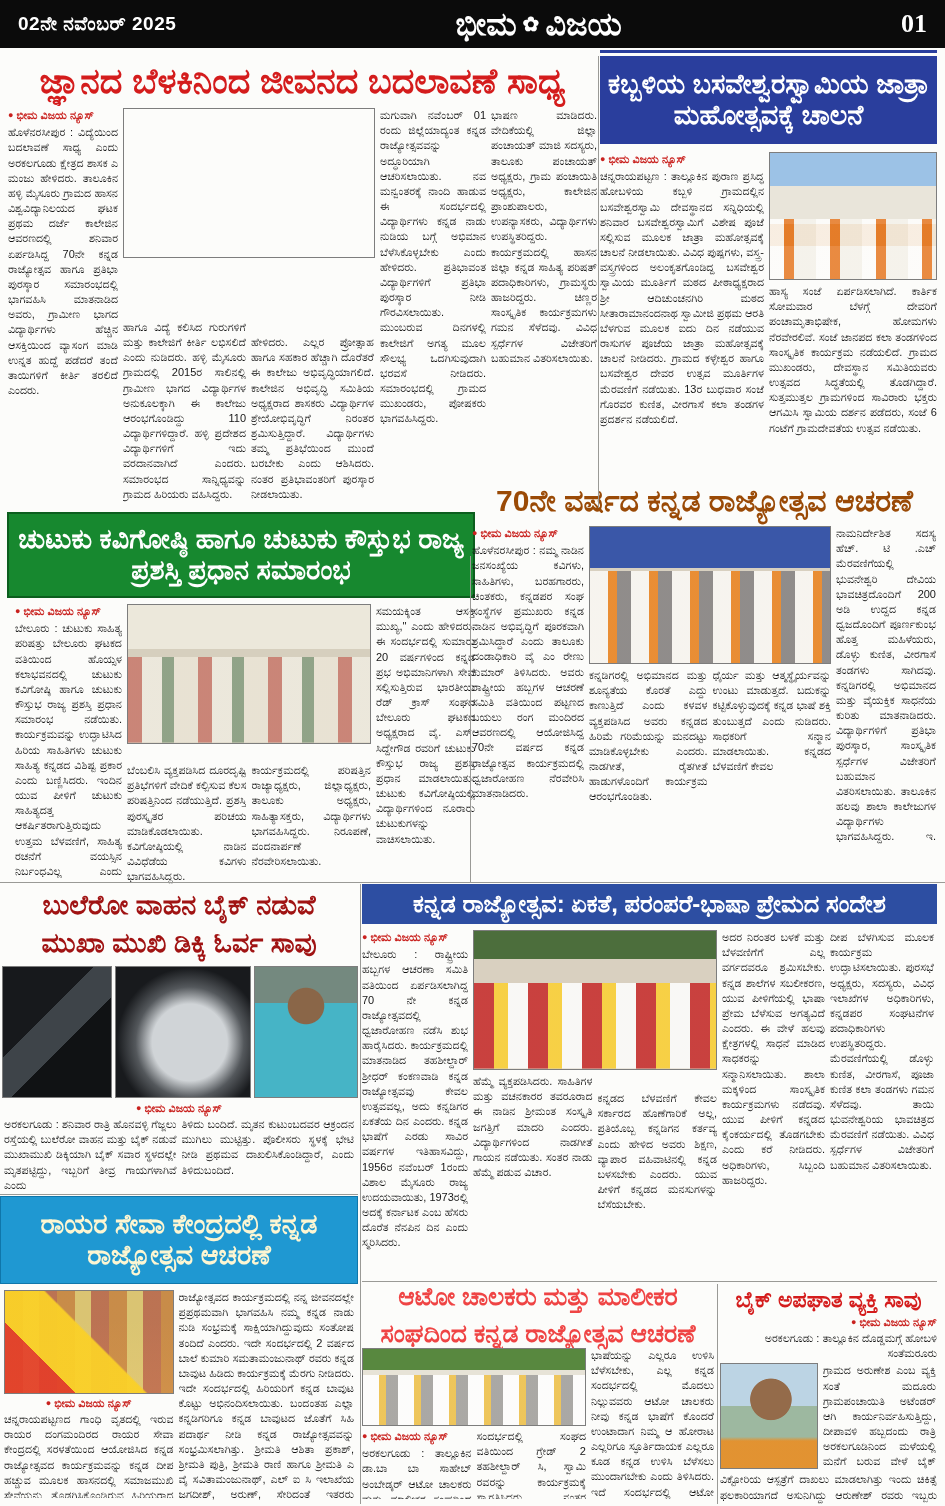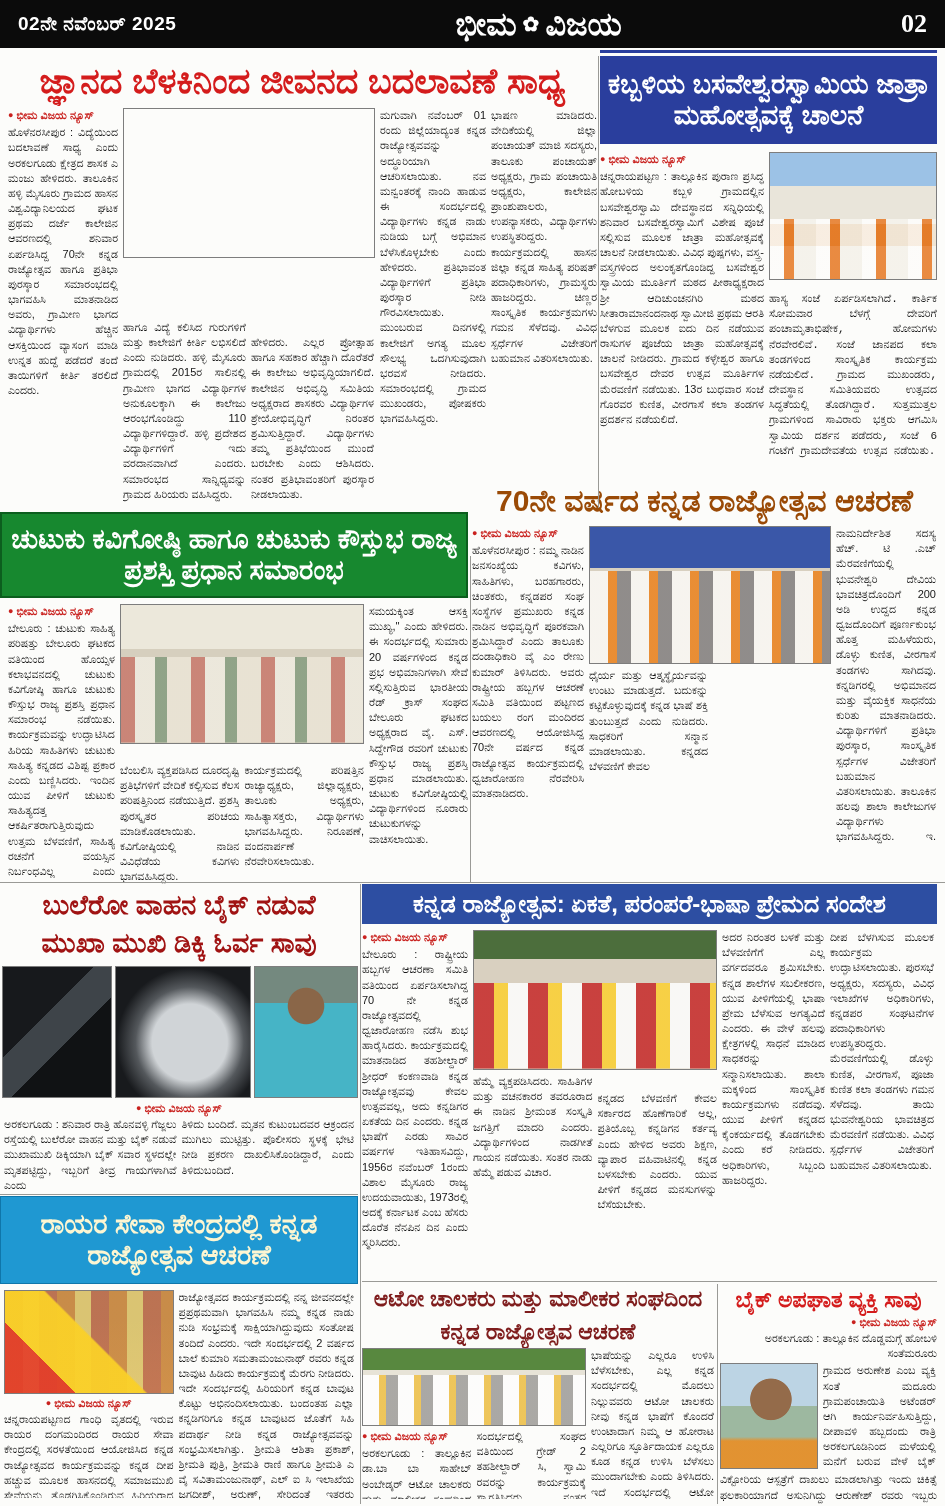--- a/index.html
+++ b/index.html
@@ -18,21 +18,21 @@
   .hl-a{font-size:35px;color:#d41c1c;height:50px;display:flex;align-items:center;justify-content:center;}
   .box-b{background:#2a3e9d;color:#fff;height:88px;display:flex;align-items:center;justify-content:center;
          font-size:27px;padding:2px 8px;box-sizing:border-box;}
   .box-c{background:#17882f;color:#fff;border:2px solid #0c5e1e;height:86px;display:flex;align-items:center;
          justify-content:center;font-size:27px;padding:2px 6px;box-sizing:border-box;}
   .hl-d{font-size:30px;color:#9a4a06;height:42px;display:flex;align-items:center;justify-content:center;}
   .hl-e{font-size:27px;color:#a01313;height:82px;display:flex;align-items:center;justify-content:center;line-height:1.4;}
   .bar-f{background:#2d4ea2;color:#fff;height:40px;display:flex;align-items:center;justify-content:center;font-size:24px;}
   .box-g{background:#1f98d2;color:#fdf6d2;border:1px solid #0f76aa;height:88px;display:flex;align-items:center;
          justify-content:center;font-size:27px;padding:2px 8px;box-sizing:border-box;}
-  .hl-h{font-size:22px;color:#7f1d1d;height:62px;display:flex;align-items:center;justify-content:center;line-height:1.5;}
+  .hl-h{font-size:25px;color:#ef4444;height:62px;display:flex;align-items:center;justify-content:center;line-height:1.5;}
   .hl-i{font-size:22px;color:#d41c1c;height:32px;display:flex;align-items:center;justify-content:center;}
   .row{display:flex;gap:5px;}
   .col{overflow:hidden;}
   .body-txt{font-size:11px;line-height:1.38;text-align:justify;color:#161616;overflow:hidden;}
   .byline{color:#c9211e;font-weight:bold;font-size:11px;white-space:nowrap;margin-bottom:2px;}
   .byline .dot{font-size:9px;vertical-align:1px;}
   .byline.center{text-align:center;}
   .byline.right{text-align:right;}
   .photo{border:1px solid #7d7d7d;box-sizing:border-box;background-repeat:no-repeat;}
   
@@ -82,21 +82,21 @@
 
 <div class="page">
 
   <div class="hdr">
     <div class="date">02ನೇ ನವೆಂಬರ್ 2025</div>
     <div class="mast">
       <span>ಭೀಮ</span>
       <span class="orn">✿</span>
       <span>ವಿಜಯ</span>
     </div>
-    <div class="pageno">02</div>
+    <div class="pageno">01</div>
   </div>
 
   <section class="art" style="left:8px;top:56px;width:589px;height:452px;">
     <h1 class="hl hl-a">ಜ್ಞಾನದ ಬೆಳಕಿನಿಂದ ಜೀವನದ ಬದಲಾವಣೆ ಸಾಧ್ಯ</h1>
     <div class="row" style="height:396px;margin-top:2px;">
       <div class="col body-txt" style="width:110px;">
         <div class="byline"><span class="dot">●</span> <span>ಭೀಮ ವಿಜಯ ನ್ಯೂಸ್</span></div>
         <span>ಹೊಳೆನರಸೀಪುರ : ವಿದ್ಯೆಯಿಂದ ಬದಲಾವಣೆ ಸಾಧ್ಯ ಎಂದು ಅರಕಲಗೂಡು ಕ್ಷೇತ್ರದ ಶಾಸಕ ಎ ಮಂಜು ಹೇಳಿದರು. ತಾಲೂಕಿನ ಹಳ್ಳಿ ಮೈಸೂರು ಗ್ರಾಮದ ಹಾಸನ ವಿಶ್ವವಿದ್ಯಾನಿಲಯದ ಘಟಕ ಪ್ರಥಮ ದರ್ಜೆ ಕಾಲೇಜಿನ ಆವರಣದಲ್ಲಿ ಶನಿವಾರ ಏರ್ಪಡಿಸಿದ್ದ 70ನೇ ಕನ್ನಡ ರಾಜ್ಯೋತ್ಸವ ಹಾಗೂ ಪ್ರತಿಭಾ ಪುರಸ್ಕಾರ ಸಮಾರಂಭದಲ್ಲಿ ಭಾಗವಹಿಸಿ ಮಾತನಾಡಿದ ಅವರು, ಗ್ರಾಮೀಣ ಭಾಗದ ವಿದ್ಯಾರ್ಥಿಗಳು ಹೆಚ್ಚಿನ ಆಸಕ್ತಿಯಿಂದ ವ್ಯಾಸಂಗ ಮಾಡಿ ಉನ್ನತ ಹುದ್ದೆ ಪಡೆದರೆ ತಂದೆ ತಾಯಿಗಳಿಗೆ ಕೀರ್ತಿ ತರಲಿದೆ ಎಂದರು.</span>
       </div>
       <div style="width:252px;">
@@ -114,26 +114,26 @@
   <div class="blueline" style="left:600px;top:50px;width:337px;"></div>
   <section class="art" style="left:600px;top:56px;width:337px;height:452px;">
     <h1 class="hl box-b">ಕಬ್ಬಳಿಯ ಬಸವೇಶ್ವರಸ್ವಾಮಿಯ ಜಾತ್ರಾ ಮಹೋತ್ಸವಕ್ಕೆ ಚಾಲನೆ</h1>
     <div class="row" style="height:352px;margin-top:8px;">
       <div class="col body-txt" style="width:164px;">
         <div class="byline"><span class="dot">●</span> <span>ಭೀಮ ವಿಜಯ ನ್ಯೂಸ್</span></div>
         <span>ಚನ್ನರಾಯಪಟ್ಟಣ : ತಾಲ್ಲೂಕಿನ ಪುರಾಣ ಪ್ರಸಿದ್ಧ ಹೋಬಳಿಯ ಕಬ್ಬಳಿ ಗ್ರಾಮದಲ್ಲಿನ ಬಸವೇಶ್ವರಸ್ವಾಮಿ ದೇವಸ್ಥಾನದ ಸನ್ನಿಧಿಯಲ್ಲಿ ಶನಿವಾರ ಬಸವೇಶ್ವರಸ್ವಾಮಿಗೆ ವಿಶೇಷ ಪೂಜೆ ಸಲ್ಲಿಸುವ ಮೂಲಕ ಜಾತ್ರಾ ಮಹೋತ್ಸವಕ್ಕೆ ಚಾಲನೆ ನೀಡಲಾಯಿತು. ವಿವಿಧ ಪುಷ್ಪಗಳು, ವಸ್ತ್ರ-ವಸ್ತ್ರಗಳಿಂದ ಅಲಂಕೃತಗೊಂಡಿದ್ದ ಬಸವೇಶ್ವರ ಸ್ವಾಮಿಯ ಮೂರ್ತಿಗೆ ಮಠದ ಪೀಠಾಧ್ಯಕ್ಷರಾದ ಶ್ರೀ ಆದಿಚುಂಚನಗಿರಿ ಮಠದ ಸೀತಾರಾಮಾನಂದನಾಥ ಸ್ವಾಮೀಜಿ ಪ್ರಥಮ ಆರತಿ ಬೆಳಗುವ ಮೂಲಕ ಐದು ದಿನ ನಡೆಯುವ ರಾಸುಗಳ ಪೂಜೆಯ ಜಾತ್ರಾ ಮಹೋತ್ಸವಕ್ಕೆ ಚಾಲನೆ ನೀಡಿದರು. ಗ್ರಾಮದ ಕಳ್ಳೇಶ್ವರ ಹಾಗೂ ಬಸವೇಶ್ವರ ದೇವರ ಉತ್ಸವ ಮೂರ್ತಿಗಳ ಮೆರವಣಿಗೆ ನಡೆಯಿತು. 13ರ ಬುಧವಾರ ಸಂಜೆ ಗೊರವರ ಕುಣಿತ, ವೀರಗಾಸೆ ಕಲಾ ತಂಡಗಳ ಪ್ರದರ್ಶನ ನಡೆಯಲಿದೆ.</span>
       </div>
       <div style="width:168px;">
         <div class="photo p-b" style="height:128px;"></div>
-        <div class="col body-txt" style="height:218px;margin-top:12px;font-family:Liberation Mono, monospace;">ಹಾಸ್ಯ ಸಂಜೆ ಏರ್ಪಡಿಸಲಾಗಿದೆ. ಕಾರ್ತಿಕ ಸೋಮವಾರ ಬೆಳಗ್ಗೆ ದೇವರಿಗೆ ಪಂಚಾಮೃತಾಭಿಷೇಕ, ಹೋಮಗಳು ನೆರವೇರಲಿವೆ. ಸಂಜೆ ಜಾನಪದ ಕಲಾ ತಂಡಗಳಿಂದ ಸಾಂಸ್ಕೃತಿಕ ಕಾರ್ಯಕ್ರಮ ನಡೆಯಲಿದೆ. ಗ್ರಾಮದ ಮುಖಂಡರು, ದೇವಸ್ಥಾನ ಸಮಿತಿಯವರು ಉತ್ಸವದ ಸಿದ್ಧತೆಯಲ್ಲಿ ತೊಡಗಿದ್ದಾರೆ. ಸುತ್ತಮುತ್ತಲ ಗ್ರಾಮಗಳಿಂದ ಸಾವಿರಾರು ಭಕ್ತರು ಆಗಮಿಸಿ ಸ್ವಾಮಿಯ ದರ್ಶನ ಪಡೆದರು, ಸಂಜೆ 6 ಗಂಟೆಗೆ ಗ್ರಾಮದೇವತೆಯ ಉತ್ಸವ ನಡೆಯಿತು.</div>
-      </div>
-    </div>
-  </section>
-
-  <section class="art" style="left:0px;top:512px;width:468px;height:370px;">
+        <div class="col body-txt" style="height:218px;margin-top:4px;">ಹಾಸ್ಯ ಸಂಜೆ ಏರ್ಪಡಿಸಲಾಗಿದೆ. ಕಾರ್ತಿಕ ಸೋಮವಾರ ಬೆಳಗ್ಗೆ ದೇವರಿಗೆ ಪಂಚಾಮೃತಾಭಿಷೇಕ, ಹೋಮಗಳು ನೆರವೇರಲಿವೆ. ಸಂಜೆ ಜಾನಪದ ಕಲಾ ತಂಡಗಳಿಂದ ಸಾಂಸ್ಕೃತಿಕ ಕಾರ್ಯಕ್ರಮ ನಡೆಯಲಿದೆ. ಗ್ರಾಮದ ಮುಖಂಡರು, ದೇವಸ್ಥಾನ ಸಮಿತಿಯವರು ಉತ್ಸವದ ಸಿದ್ಧತೆಯಲ್ಲಿ ತೊಡಗಿದ್ದಾರೆ. ಸುತ್ತಮುತ್ತಲ ಗ್ರಾಮಗಳಿಂದ ಸಾವಿರಾರು ಭಕ್ತರು ಆಗಮಿಸಿ ಸ್ವಾಮಿಯ ದರ್ಶನ ಪಡೆದರು, ಸಂಜೆ 6 ಗಂಟೆಗೆ ಗ್ರಾಮದೇವತೆಯ ಉತ್ಸವ ನಡೆಯಿತು.</div>
+      </div>
+    </div>
+  </section>
+
+  <section class="art" style="left:7px;top:512px;width:468px;height:370px;">
     <h1 class="hl box-c">ಚುಟುಕು ಕವಿಗೋಷ್ಠಿ ಹಾಗೂ ಚುಟುಕು ಕೌಸ್ತುಭ ರಾಜ್ಯ ಪ್ರಶಸ್ತಿ ಪ್ರಧಾನ ಸಮಾರಂಭ</h1>
     <div class="row" style="height:276px;margin-top:6px;padding-left:8px;">
       <div class="col body-txt" style="width:108px;">
         <div class="byline"><span class="dot">●</span> <span>ಭೀಮ ವಿಜಯ ನ್ಯೂಸ್</span></div>
         <span>ಬೇಲೂರು : ಚುಟುಕು ಸಾಹಿತ್ಯ ಪರಿಷತ್ತು ಬೇಲೂರು ಘಟಕದ ವತಿಯಿಂದ ಹೊಯ್ಸಳ ಕಲಾಭವನದಲ್ಲಿ ಚುಟುಕು ಕವಿಗೋಷ್ಠಿ ಹಾಗೂ ಚುಟುಕು ಕೌಸ್ತುಭ ರಾಜ್ಯ ಪ್ರಶಸ್ತಿ ಪ್ರಧಾನ ಸಮಾರಂಭ ನಡೆಯಿತು. ಕಾರ್ಯಕ್ರಮವನ್ನು ಉದ್ಘಾಟಿಸಿದ ಹಿರಿಯ ಸಾಹಿತಿಗಳು ಚುಟುಕು ಸಾಹಿತ್ಯ ಕನ್ನಡದ ವಿಶಿಷ್ಟ ಪ್ರಕಾರ ಎಂದು ಬಣ್ಣಿಸಿದರು. ಇಂದಿನ ಯುವ ಪೀಳಿಗೆ ಚುಟುಕು ಸಾಹಿತ್ಯದತ್ತ ಆಕರ್ಷಿತರಾಗುತ್ತಿರುವುದು ಉತ್ತಮ ಬೆಳವಣಿಗೆ, ಸಾಹಿತ್ಯ ರಚನೆಗೆ ವಯಸ್ಸಿನ ನಿರ್ಬಂಧವಿಲ್ಲ ಎಂದು ಹೇಳಿದರು.</span>
       </div>
       <div style="width:244px;">
         <div class="photo p-c" style="height:140px;"></div>
         <div class="row" style="height:130px;margin-top:19px;">
           <div class="col body-txt" style="width:120px;">ಬೆಂಬಲಿಸಿ ವ್ಯಕ್ತಪಡಿಸಿದ ದೂರದೃಷ್ಟಿ ಪ್ರತಿಭೆಗಳಿಗೆ ವೇದಿಕೆ ಕಲ್ಪಿಸುವ ಕೆಲಸ ಪರಿಷತ್ತಿನಿಂದ ನಡೆಯುತ್ತಿದೆ. ಪ್ರಶಸ್ತಿ ಪುರಸ್ಕೃತರ ಪರಿಚಯ ಮಾಡಿಕೊಡಲಾಯಿತು. ಕವಿಗೋಷ್ಠಿಯಲ್ಲಿ ನಾಡಿನ ವಿವಿಧೆಡೆಯ ಕವಿಗಳು ಭಾಗವಹಿಸಿದ್ದರು.</div>
@@ -147,38 +147,39 @@
   <section class="art" style="left:472px;top:480px;width:465px;height:370px;">
     <h1 class="hl hl-d">70ನೇ ವರ್ಷದ ಕನ್ನಡ ರಾಜ್ಯೋತ್ಸವ ಆಚರಣೆ</h1>
     <div class="row" style="height:322px;margin-top:4px;">
       <div class="col body-txt" style="width:112px;">
         <div class="byline"><span class="dot">●</span> <span>ಭೀಮ ವಿಜಯ ನ್ಯೂಸ್</span></div>
         <span>ಹೊಳೆನರಸೀಪುರ : ನಮ್ಮ ನಾಡಿನ ಜನಸಂಖ್ಯೆಯ ಕವಿಗಳು, ಸಾಹಿತಿಗಳು, ಬರಹಗಾರರು, ಚಿಂತಕರು, ಕನ್ನಡಪರ ಸಂಘ ಸಂಸ್ಥೆಗಳ ಪ್ರಮುಖರು ಕನ್ನಡ ನಾಡಿನ ಅಭಿವೃದ್ಧಿಗೆ ಪೂರಕವಾಗಿ ಶ್ರಮಿಸಿದ್ದಾರೆ ಎಂದು ತಾಲೂಕು ದಂಡಾಧಿಕಾರಿ ವೈ ಎಂ ರೇಣು ಕುಮಾರ್ ತಿಳಿಸಿದರು. ಅವರು ರಾಷ್ಟ್ರೀಯ ಹಬ್ಬಗಳ ಆಚರಣೆ ಸಮಿತಿ ವತಿಯಿಂದ ಪಟ್ಟಣದ ಬಯಲು ರಂಗ ಮಂದಿರದ ಆವರಣದಲ್ಲಿ ಆಯೋಜಿಸಿದ್ದ 70ನೇ ವರ್ಷದ ಕನ್ನಡ ರಾಜ್ಯೋತ್ಸವ ಕಾರ್ಯಕ್ರಮದಲ್ಲಿ ಧ್ವಜಾರೋಹಣ ನೆರವೇರಿಸಿ ಮಾತನಾಡಿದರು.</span>
       </div>
       <div style="width:242px;">
         <div class="photo p-d" style="height:138px;"></div>
         <div class="row" style="height:178px;margin-top:4px;">
+          <div class="col body-txt" style="width:119px;">ಕನ್ನಡಿಗರಲ್ಲಿ ಅಭಿಮಾನದ ಮತ್ತು ಶೂನ್ಯತೆಯ ಕೊರತೆ ಎದ್ದು ಕಾಣುತ್ತಿದೆ ಎಂದು ಕಳವಳ ವ್ಯಕ್ತಪಡಿಸಿದ ಅವರು ಕನ್ನಡದ ಹಿರಿಮೆ ಗರಿಮೆಯನ್ನು ಮನದಟ್ಟು ಮಾಡಿಕೊಳ್ಳಬೇಕು ಎಂದರು. ನಾಡಗೀತೆ, ರೈತಗೀತೆ ಹಾಡುಗಳೊಂದಿಗೆ ಕಾರ್ಯಕ್ರಮ ಆರಂಭಗೊಂಡಿತು.</div>
           <div class="col body-txt" style="width:119px;">ಧೈರ್ಯ ಮತ್ತು ಆತ್ಮಸ್ಥೈರ್ಯವನ್ನು ಉಂಟು ಮಾಡುತ್ತದೆ. ಬದುಕನ್ನು ಕಟ್ಟಿಕೊಳ್ಳುವುದಕ್ಕೆ ಕನ್ನಡ ಭಾಷೆ ಶಕ್ತಿ ತುಂಬುತ್ತದೆ ಎಂದು ನುಡಿದರು. ಸಾಧಕರಿಗೆ ಸನ್ಮಾನ ಮಾಡಲಾಯಿತು. ಕನ್ನಡದ ಬೆಳವಣಿಗೆ ಕೇವಲ</div>
         </div>
       </div>
       <div class="col body-txt" style="width:100px;">ನಾಮನಿರ್ದೇಶಿತ ಸದಸ್ಯ ಹೆಚ್. ಟಿ .ಎಚ್ ಮೆರವಣಿಗೆಯಲ್ಲಿ ಭುವನೇಶ್ವರಿ ದೇವಿಯ ಭಾವಚಿತ್ರದೊಂದಿಗೆ 200 ಅಡಿ ಉದ್ದದ ಕನ್ನಡ ಧ್ವಜದೊಂದಿಗೆ ಪೂರ್ಣಕುಂಭ ಹೊತ್ತ ಮಹಿಳೆಯರು, ಡೊಳ್ಳು ಕುಣಿತ, ವೀರಗಾಸೆ ತಂಡಗಳು ಸಾಗಿದವು. ಕನ್ನಡಿಗರಲ್ಲಿ ಅಭಿಮಾನದ ಮತ್ತು ವೈಯಕ್ತಿಕ ಸಾಧನೆಯ ಕುರಿತು ಮಾತನಾಡಿದರು. ವಿದ್ಯಾರ್ಥಿಗಳಿಗೆ ಪ್ರತಿಭಾ ಪುರಸ್ಕಾರ, ಸಾಂಸ್ಕೃತಿಕ ಸ್ಪರ್ಧೆಗಳ ವಿಜೇತರಿಗೆ ಬಹುಮಾನ ವಿತರಿಸಲಾಯಿತು. ತಾಲೂಕಿನ ಹಲವು ಶಾಲಾ ಕಾಲೇಜುಗಳ ವಿದ್ಯಾರ್ಥಿಗಳು ಭಾಗವಹಿಸಿದ್ದರು. ಇ. ಮುನಿವೆಂಕಟಪ್ಪ ಇದ್ದರು.</div>
     </div>
   </section>
 
   <section class="art" style="left:0px;top:884px;width:358px;height:308px;">
     <h1 class="hl hl-e" style="padding:0 14px;">ಬುಲೆರೋ ವಾಹನ ಬೈಕ್ ನಡುವೆ ಮುಖಾ ಮುಖಿ ಡಿಕ್ಕಿ ಓರ್ವ ಸಾವು</h1>
     <div class="row" style="height:132px;gap:3px;padding-left:2px;">
       <div class="photo p-e1" style="width:110px;height:132px;"></div>
       <div class="photo p-e2" style="width:136px;height:132px;"></div>
       <div class="photo p-e3" style="width:104px;height:132px;"></div>
     </div>
     <div class="byline center" style="margin-top:4px;"><span class="dot">●</span> <span>ಭೀಮ ವಿಜಯ ನ್ಯೂಸ್</span></div>
     <div class="row" style="height:72px;margin-top:2px;padding:0 4px;">
       <div class="col body-txt" style="width:173px;">ಅರಕಲಗೂಡು : ಶನಿವಾರ ರಾತ್ರಿ ಹೊನವಳ್ಳಿ ಗೆಜ್ಜಲು ರಸ್ತೆಯಲ್ಲಿ ಬುಲೆರೋ ವಾಹನ ಮತ್ತು ಬೈಕ್ ನಡುವೆ ಮುಖಾಮುಖಿ ಡಿಕ್ಕಿಯಾಗಿ ಬೈಕ್ ಸವಾರ ಸ್ಥಳದಲ್ಲೇ ಮೃತಪಟ್ಟಿದ್ದು, ಇಬ್ಬರಿಗೆ ತೀವ್ರ ಗಾಯಗಳಾಗಿವೆ ಎಂದು</div>
-      <div class="col body-txt" style="width:173px;">ತಿಳಿದು ಬಂದಿದೆ. ಮೃತನ ಕುಟುಂಬದವರ ಆಕ್ರಂದನ ಮುಗಿಲು ಮುಟ್ಟಿತ್ತು. ಪೊಲೀಸರು ಸ್ಥಳಕ್ಕೆ ಭೇಟಿ ನೀಡಿ ಪ್ರಕರಣ ದಾಖಲಿಸಿಕೊಂಡಿದ್ದಾರೆ, ಎಂದು ತಿಳಿದುಬಂದಿದೆ.</div>
+      <div class="col body-txt" style="width:173px;">ತಿಳಿದು ಬಂದಿದೆ. ಮೃತನ ಕುಟುಂಬದವರ ಆಕ್ರಂದನ ಮುಗಿಲು ಮುಟ್ಟಿತ್ತು. ಪೊಲೀಸರು ಸ್ಥಳಕ್ಕೆ ಭೇಟಿ ನೀಡಿ ಪ್ರಥಮವ ದಾಖಲಿಸಿಕೊಂಡಿದ್ದಾರೆ, ಎಂದು ತಿಳಿದುಬಂದಿದೆ.</div>
     </div>
   </section>
 
   <section class="art" style="left:362px;top:884px;width:575px;height:394px;">
     <h1 class="hl bar-f">ಕನ್ನಡ ರಾಜ್ಯೋತ್ಸವ: ಏಕತೆ, ಪರಂಪರೆ-ಭಾಷಾ ಪ್ರೇಮದ ಸಂದೇಶ</h1>
     <div class="row" style="height:346px;margin-top:6px;">
       <div class="col body-txt" style="width:106px;">
         <div class="byline"><span class="dot">●</span> <span>ಭೀಮ ವಿಜಯ ನ್ಯೂಸ್</span></div>
         <span>ಬೇಲೂರು : ರಾಷ್ಟ್ರೀಯ ಹಬ್ಬಗಳ ಆಚರಣಾ ಸಮಿತಿ ವತಿಯಿಂದ ಏರ್ಪಡಿಸಲಾಗಿದ್ದ 70 ನೇ ಕನ್ನಡ ರಾಜ್ಯೋತ್ಸವದಲ್ಲಿ ಧ್ವಜಾರೋಹಣ ನಡೆಸಿ ಶುಭ ಹಾರೈಸಿದರು. ಕಾರ್ಯಕ್ರಮದಲ್ಲಿ ಮಾತನಾಡಿದ ತಹಶೀಲ್ದಾರ್ ಶ್ರೀಧರ್ ಕಂಕಣವಾಡಿ ಕನ್ನಡ ರಾಜ್ಯೋತ್ಸವವು ಕೇವಲ ಉತ್ಸವವಲ್ಲ, ಅದು ಕನ್ನಡಿಗರ ಏಕತೆಯ ದಿನ ಎಂದರು. ಕನ್ನಡ ಭಾಷೆಗೆ ಎರಡು ಸಾವಿರ ವರ್ಷಗಳ ಇತಿಹಾಸವಿದ್ದು, 1956ರ ನವೆಂಬರ್ 1ರಂದು ವಿಶಾಲ ಮೈಸೂರು ರಾಜ್ಯ ಉದಯವಾಯಿತು, 1973ರಲ್ಲಿ ಅದಕ್ಕೆ ಕರ್ನಾಟಕ ಎಂಬ ಹೆಸರು ದೊರೆತ ನೆನಪಿನ ದಿನ ಎಂದು ಸ್ಮರಿಸಿದರು.</span>
       </div>

